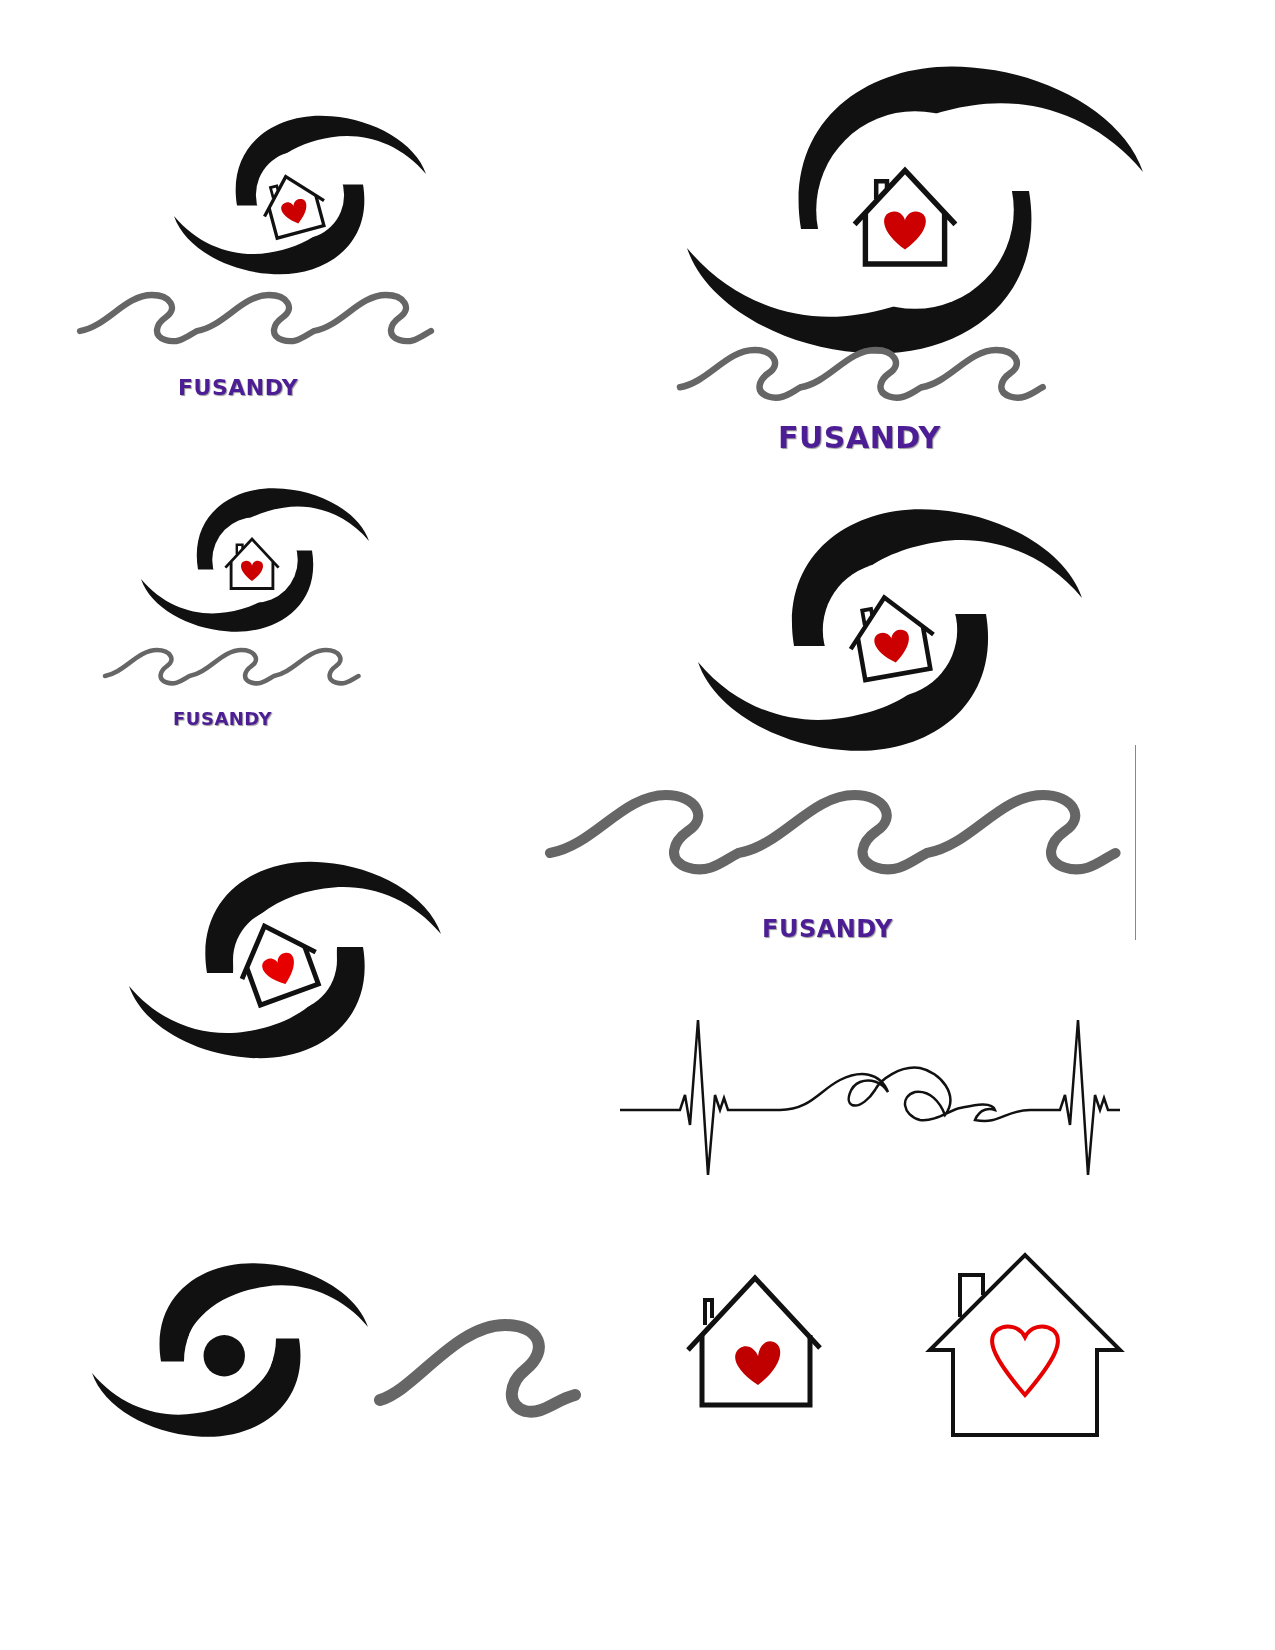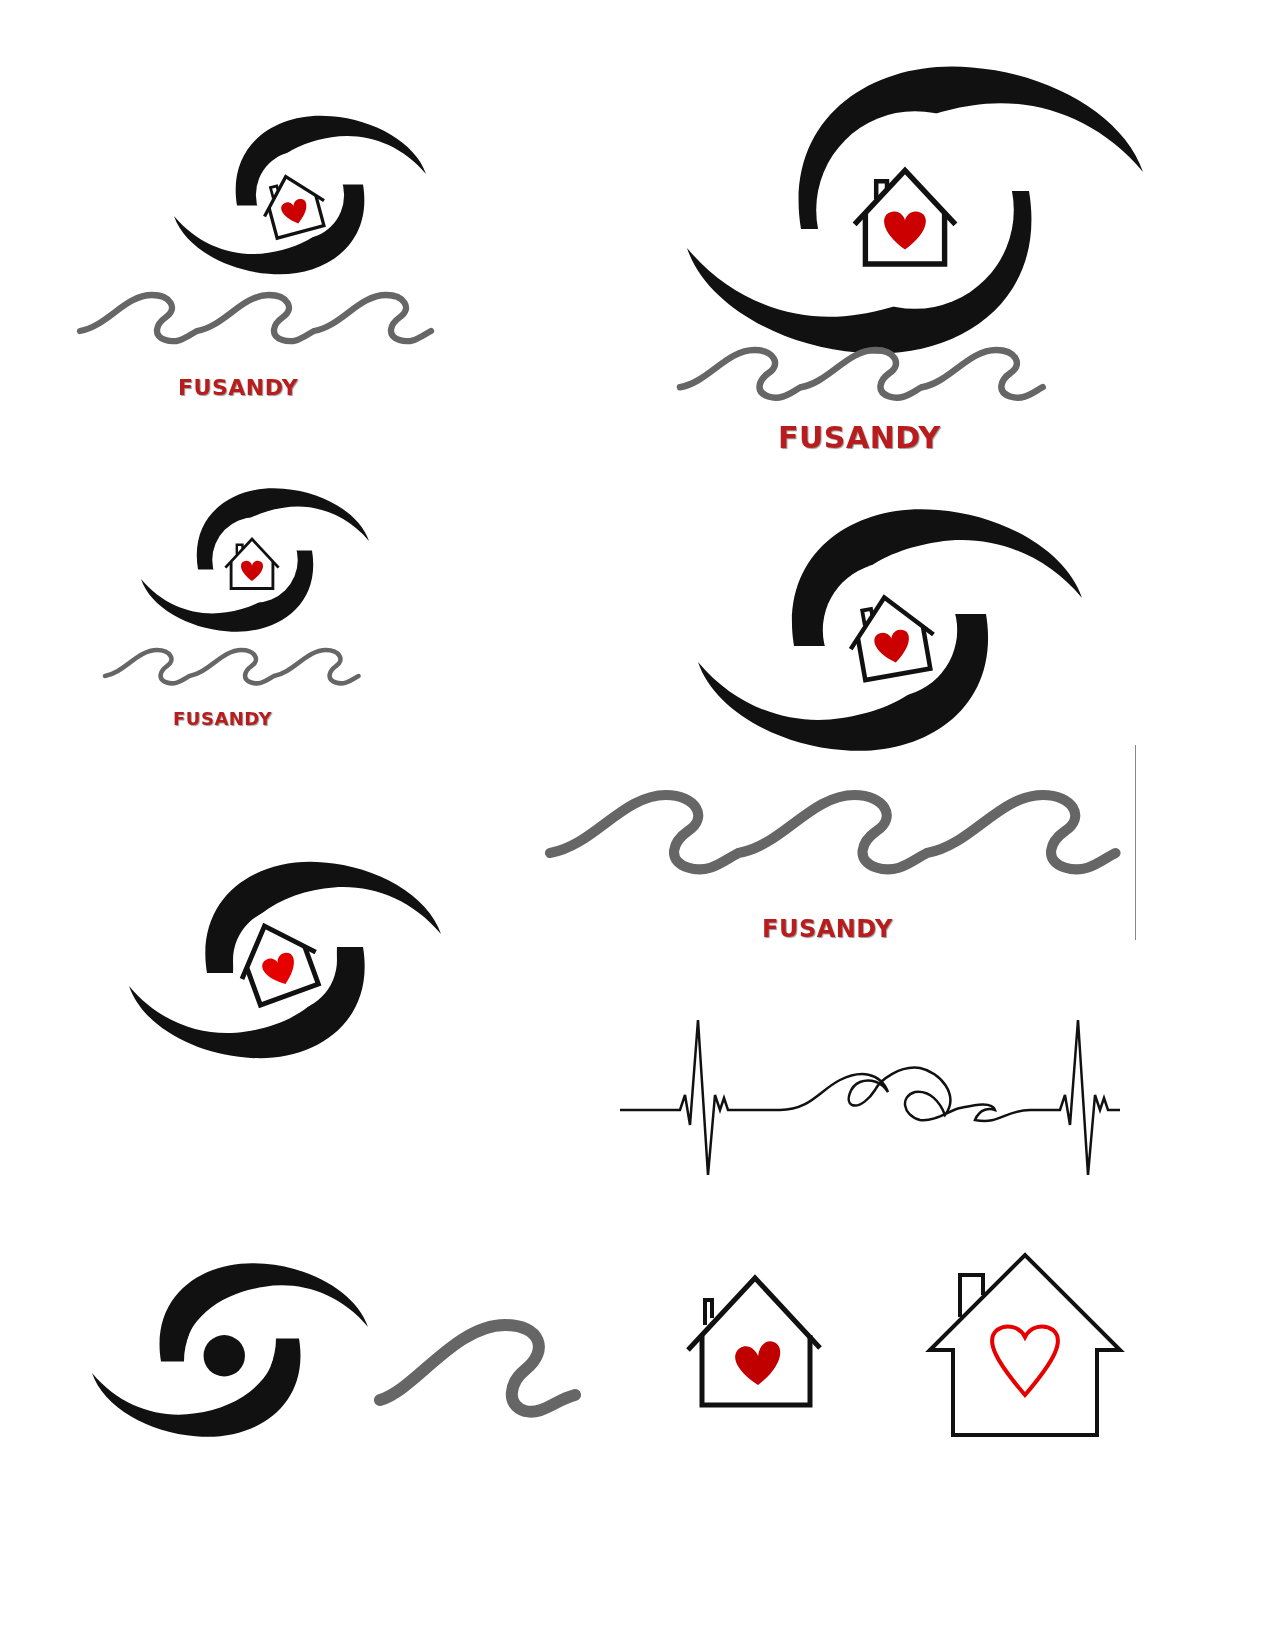--- a/index.html
+++ b/index.html
@@ -1,18 +1,18 @@
 <!DOCTYPE html>
 <html><head>
 <meta charset="utf-8">
 <style>
   html,body{margin:0;padding:0;background:#fff;}
   body{width:1275px;height:1650px;position:relative;overflow:hidden;font-family:"DejaVu Sans",sans-serif;}
   .abs{position:absolute;}
-  .label{position:absolute;font-family:"DejaVu Sans",sans-serif;font-weight:bold;color:#b91c1c;text-shadow:1px 1px 1px #999;letter-spacing:0.5px;}
+  .label{position:absolute;font-family:"DejaVu Sans",sans-serif;font-weight:bold;color:#4c1d95;text-shadow:1px 1px 1px #999;letter-spacing:0.5px;}
   svg{position:absolute;overflow:visible;}
   .vline{position:absolute;background:#888;width:1px;}
 </style>
 </head>
 <body>
 
 <svg width="0" height="0" style="position:absolute">
   <defs>
 
     <g id="hurr">

